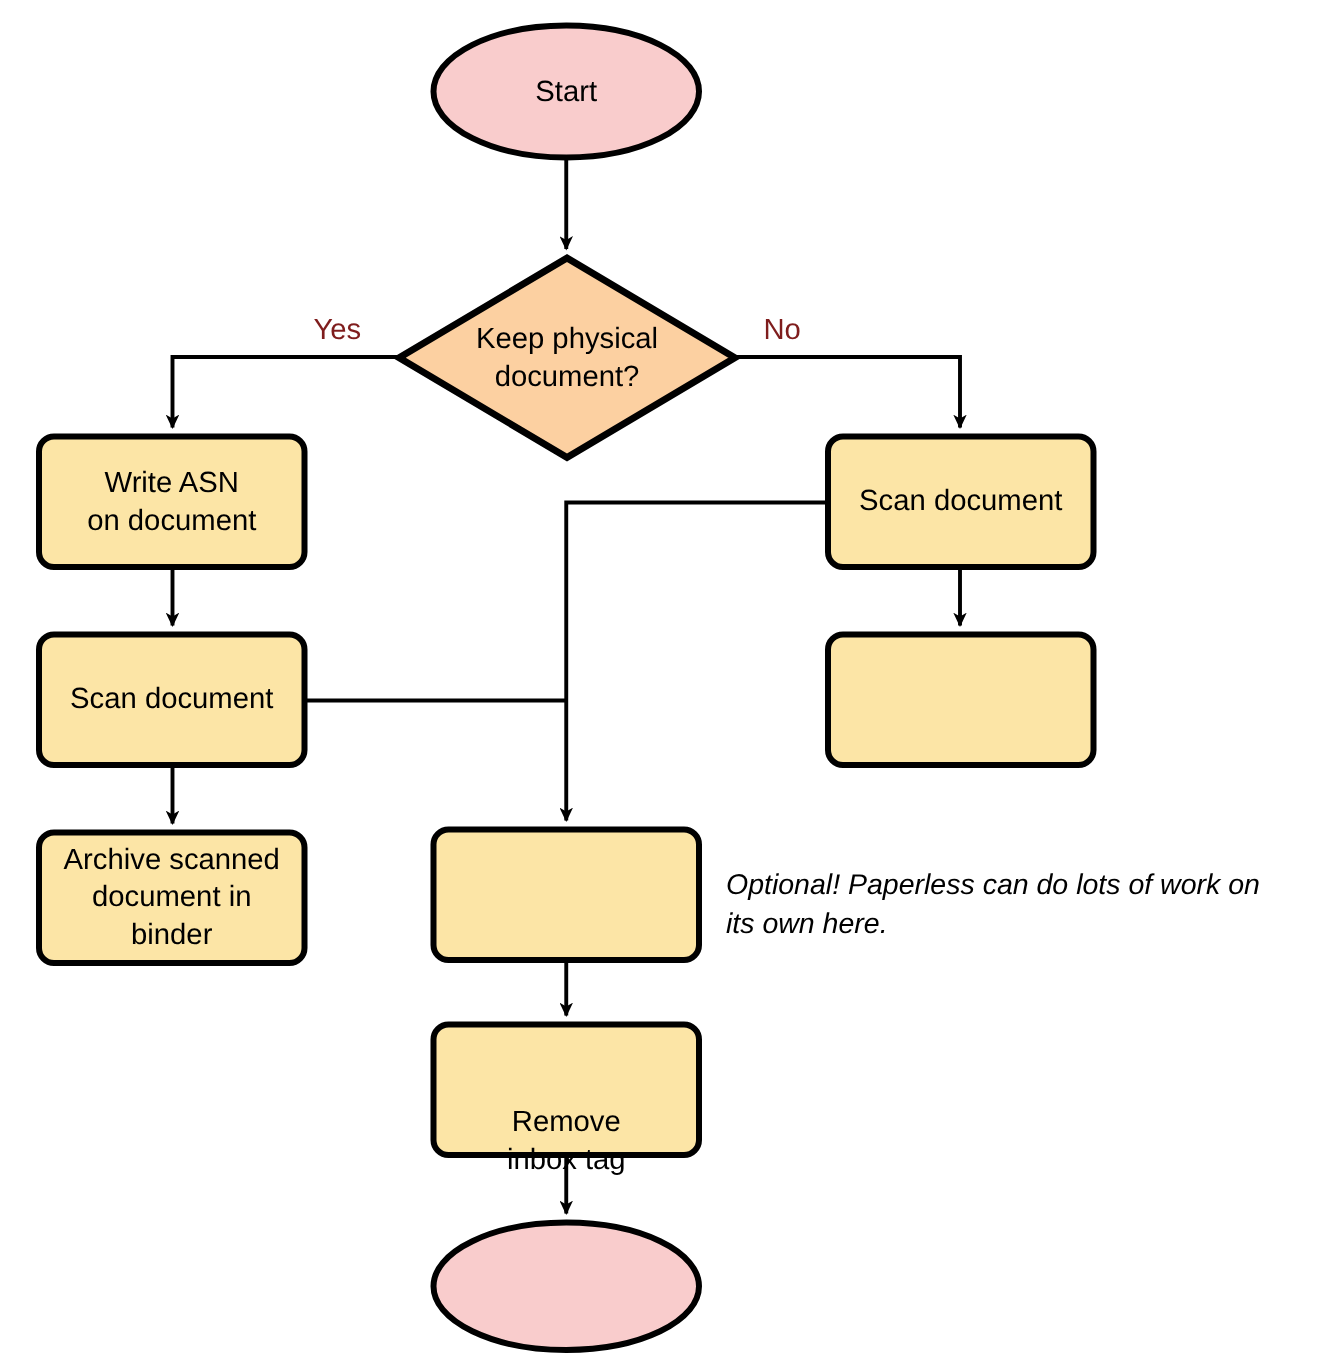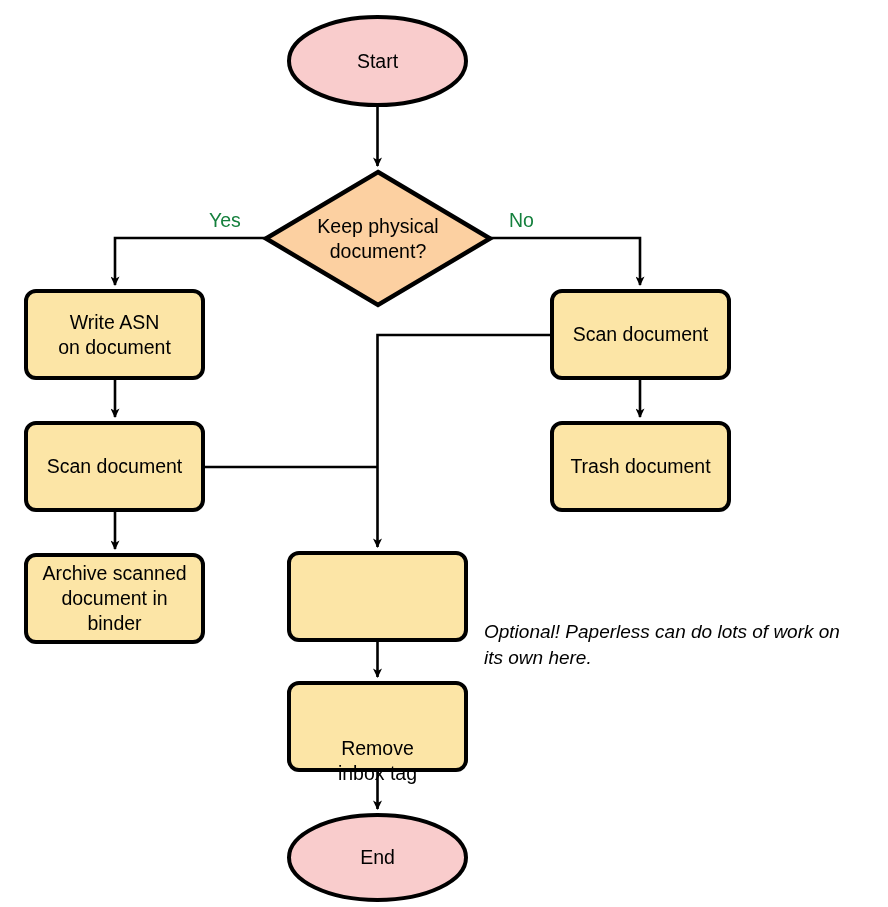--- a/index.html
+++ b/index.html
@@ -38,21 +38,21 @@
     text-align: center;
     color: #000000;
     font-size: 19.5px;
     line-height: 25px;
     font-family: "Liberation Sans", sans-serif;
     white-space: pre-line;
     pointer-events: none;
   }
   .edge-label {
     position: absolute;
-    color: #15803d;
+    color: #7f1d1d;
     font-size: 19.5px;
     line-height: 22px;
     font-family: "Liberation Sans", sans-serif;
     white-space: nowrap;
   }
   .note-text {
     position: absolute;
     color: #000000;
     font-size: 19px;
     line-height: 26px;
@@ -129,28 +129,26 @@
 document?</div>
 
   <div class="node-label" style="left:26px; top:423px; width:177px; height:87px;">Scan document</div>
 
   <div class="node-label" style="left:26px; top:555px; width:177px; height:87px;">Archive scanned
 document in
 binder</div>
 
   <div class="node-label" style="left:552px; top:291px; width:177px; height:87px;">Scan document</div>
 
-  <div class="node-label" style="left:552px; top:423px; width:177px; height:87px;">Trash document</div>
 
 
   <div class="node-label" style="left:289px; top:717px; width:177px; height:87px;">Remove
 inbox tag</div>
 
-  <div class="node-label" style="left:289px; top:815px; width:177px; height:85px;">End</div>
 
   <div class="edge-label" style="left:209px; top:209px;">Yes</div>
 
   <div class="edge-label" style="left:509px; top:209px;">No</div>
 
-  <div class="note-text" style="left:484px; top:619px; width:404px;">Optional! Paperless can do lots of work on
+  <div class="note-text" style="left:484px; top:578px; width:404px;">Optional! Paperless can do lots of work on
 its own here.</div>
 
 </div>
 
 </body></html>

